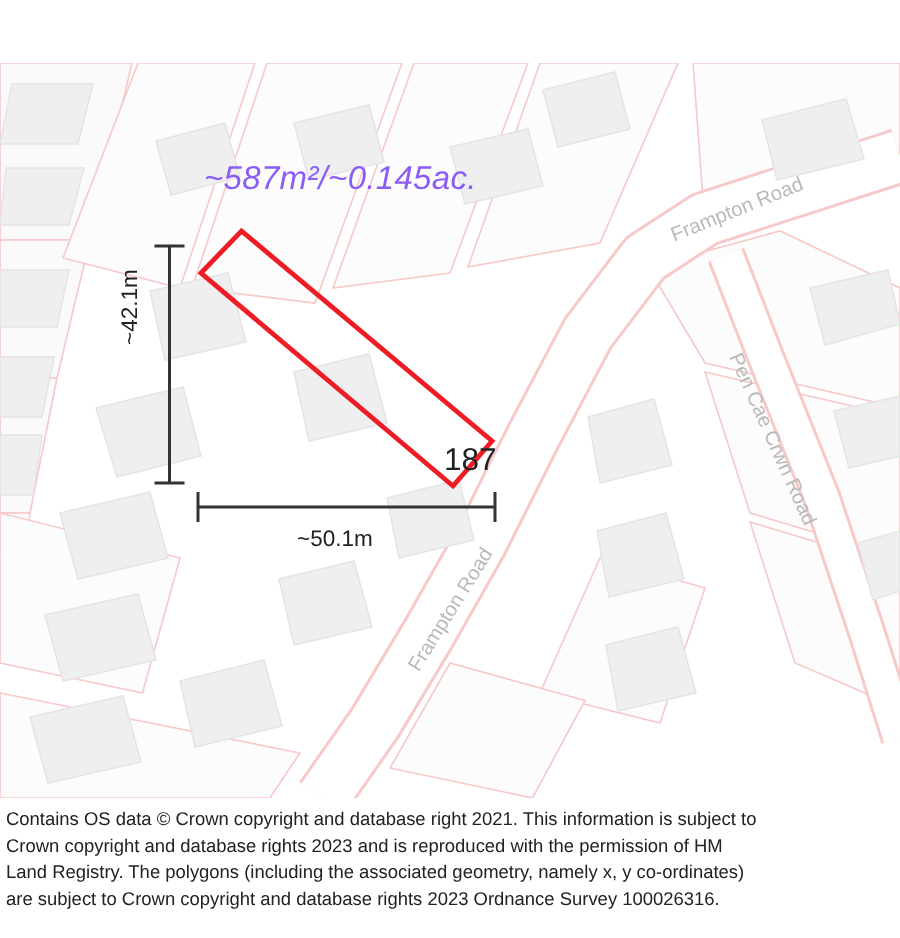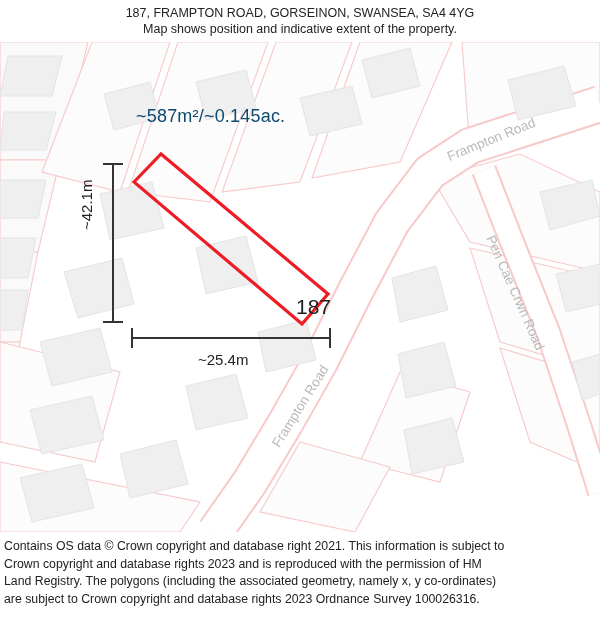--- a/index.html
+++ b/index.html
@@ -50,23 +50,24 @@
     background: #ffffff;
     overflow: hidden;
   }
   .map svg {
     display: block;
   }
   .area-label {
     position: absolute;
     left: 136px;
     top: 64px;
-    font-size: 18px;
-    color: #0c4a6e;
+    font-size: 22px;
+    color: #8b5cf6;
     letter-spacing: 0.2px;
+    font-style: italic;
   }
   .plot-number {
     position: absolute;
     left: 296px;
     top: 232px;
     font-size: 21px;
     color: #222;
     margin-top: 21px;
   }
   .dim-vertical {
@@ -123,24 +124,20 @@
     font-size: 12.3px;
     line-height: 17.5px;
     color: #222;
   }
 </style>
 </head>
 <body>
 
 <div class="page">
 
-  <div class="header">
-    <div class="title">187, FRAMPTON ROAD, GORSEINON, SWANSEA, SA4 4YG</div>
-    <div class="subtitle">Map shows position and indicative extent of the property.</div>
-  </div>
 
   <div class="map">
     <svg width="600" height="490" viewBox="0 0 600 490">
 
       <g>
         <path d="M0 0 L88 0 L60 118 L0 118 Z" fill="#fafafa" stroke="#f7c9c9" stroke-width="1.1"></path>
         <path d="M0 118 L60 118 L38 210 L0 210 Z" fill="#fafafa" stroke="#f7c9c9" stroke-width="1.1"></path>
         <path d="M0 210 L38 210 L20 300 L0 300 Z" fill="#fafafa" stroke="#f7c9c9" stroke-width="1.1"></path>
         <path d="M0 300 L20 300 L8 400 L0 400 Z" fill="#fafafa" stroke="#f7c9c9" stroke-width="1.1"></path>
 
@@ -211,21 +208,21 @@
       <g stroke="#333333" stroke-width="2">
         <line x1="132" y1="296" x2="330" y2="296"></line>
         <line x1="132" y1="286" x2="132" y2="306"></line>
         <line x1="330" y1="286" x2="330" y2="306"></line>
       </g>
     </svg>
 
     <div class="area-label">~587m²/~0.145ac.</div>
     <div class="plot-number">187</div>
     <div class="dim-vertical">~42.1m</div>
-    <div class="dim-horizontal">~25.4m</div>
+    <div class="dim-horizontal">~50.1m</div>
 
     <div class="road-label" id="road-frampton-top">Frampton Road</div>
     <div class="road-label" id="road-pen-cae">Pen Cae Crwn Road</div>
     <div class="road-label" id="road-frampton-bottom">Frampton Road</div>
   </div>
 
   <div class="footer">Contains OS data © Crown copyright and database right 2021. This information is subject to Crown copyright and database rights 2023 and is reproduced with the permission of HM Land Registry. The polygons (including the associated geometry, namely x, y co-ordinates) are subject to Crown copyright and database rights 2023 Ordnance Survey 100026316.</div>
 
 </div>
 

